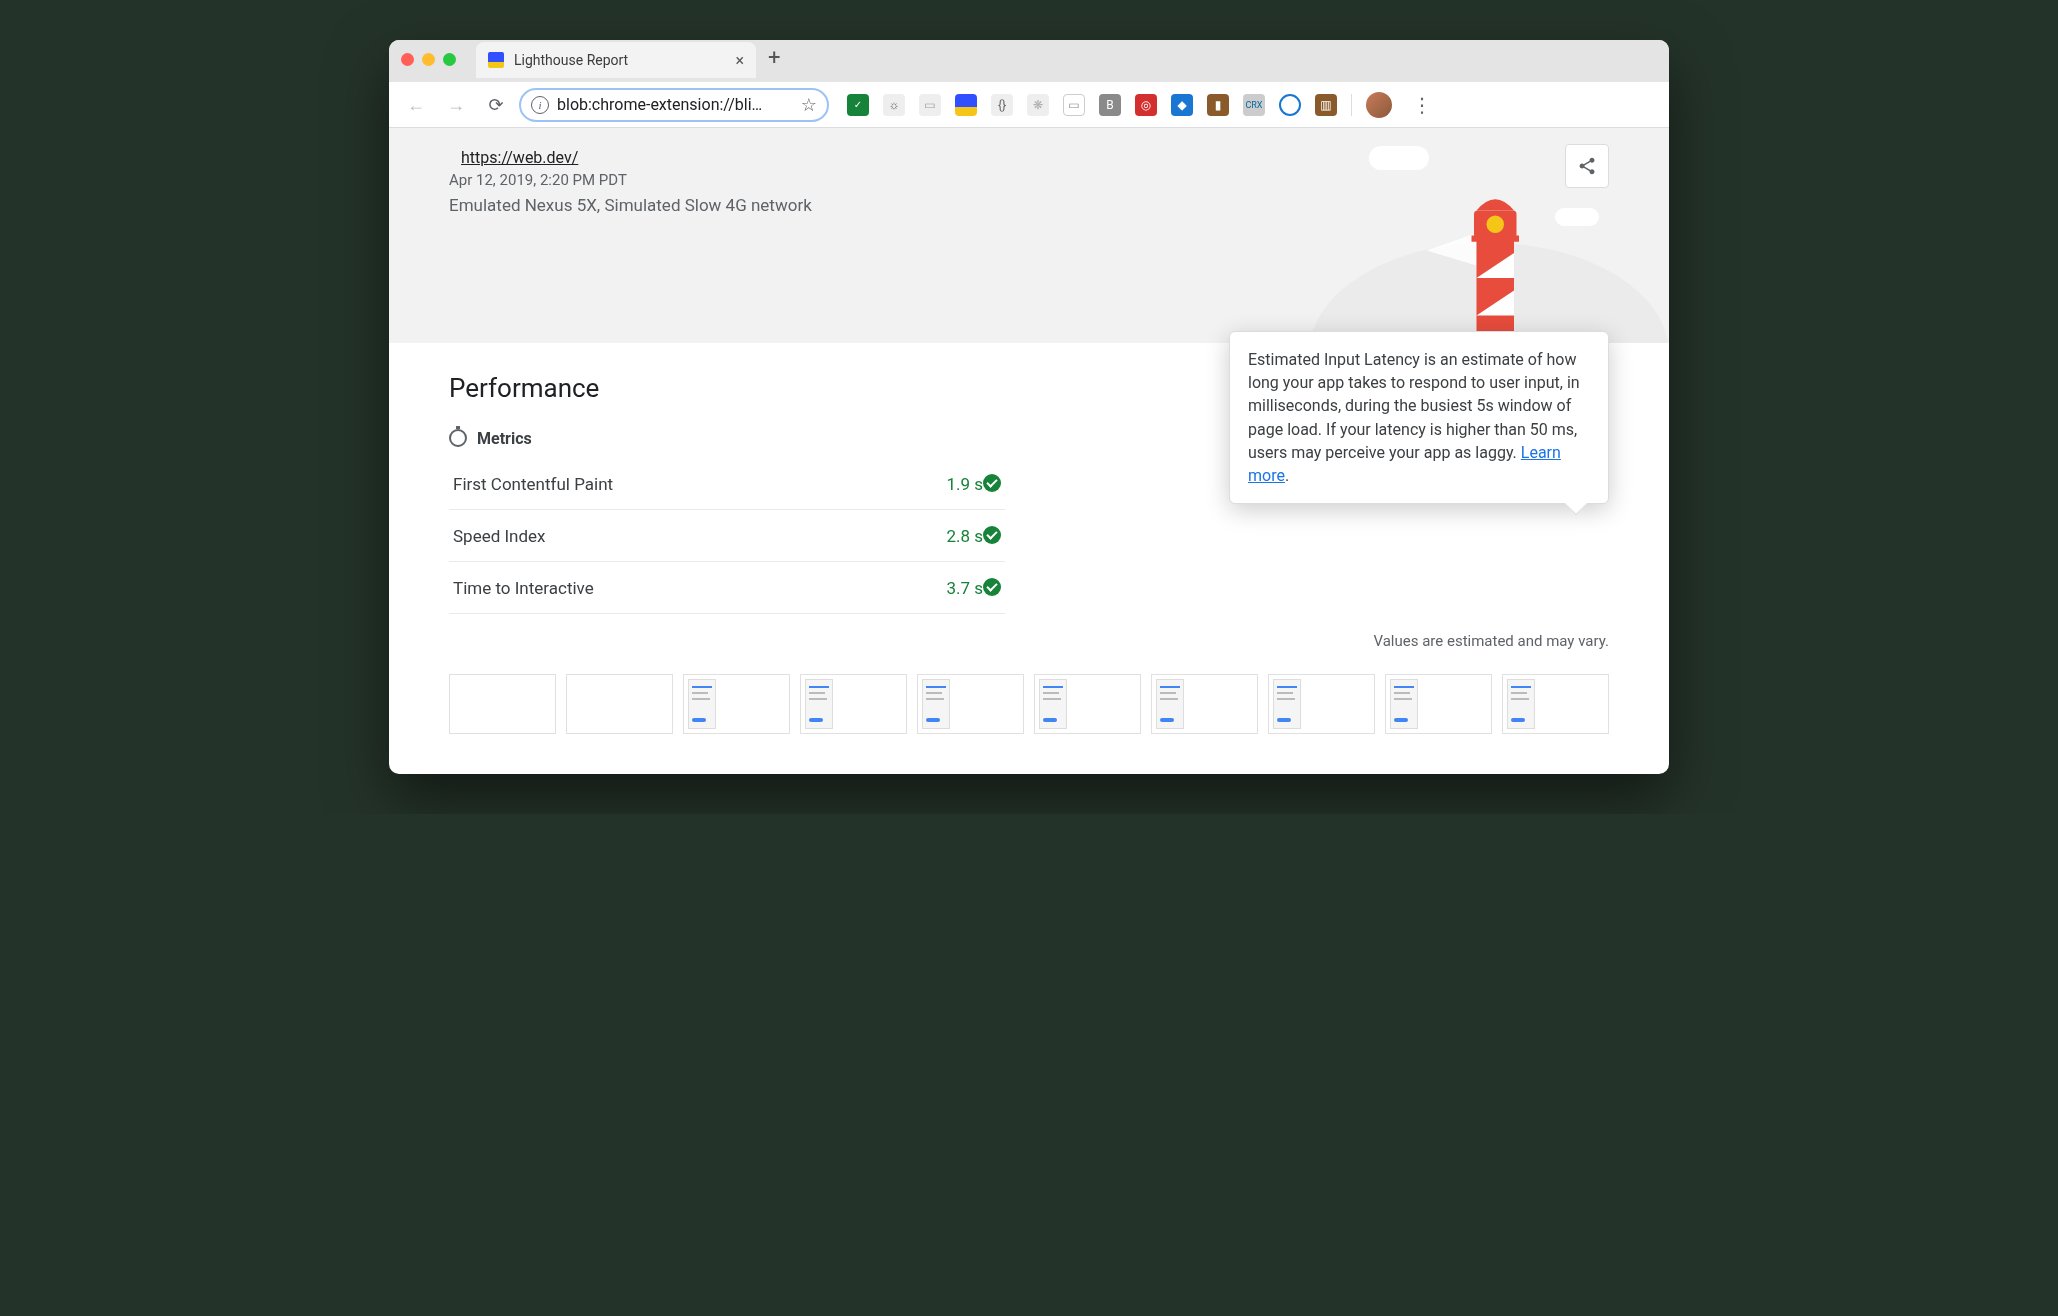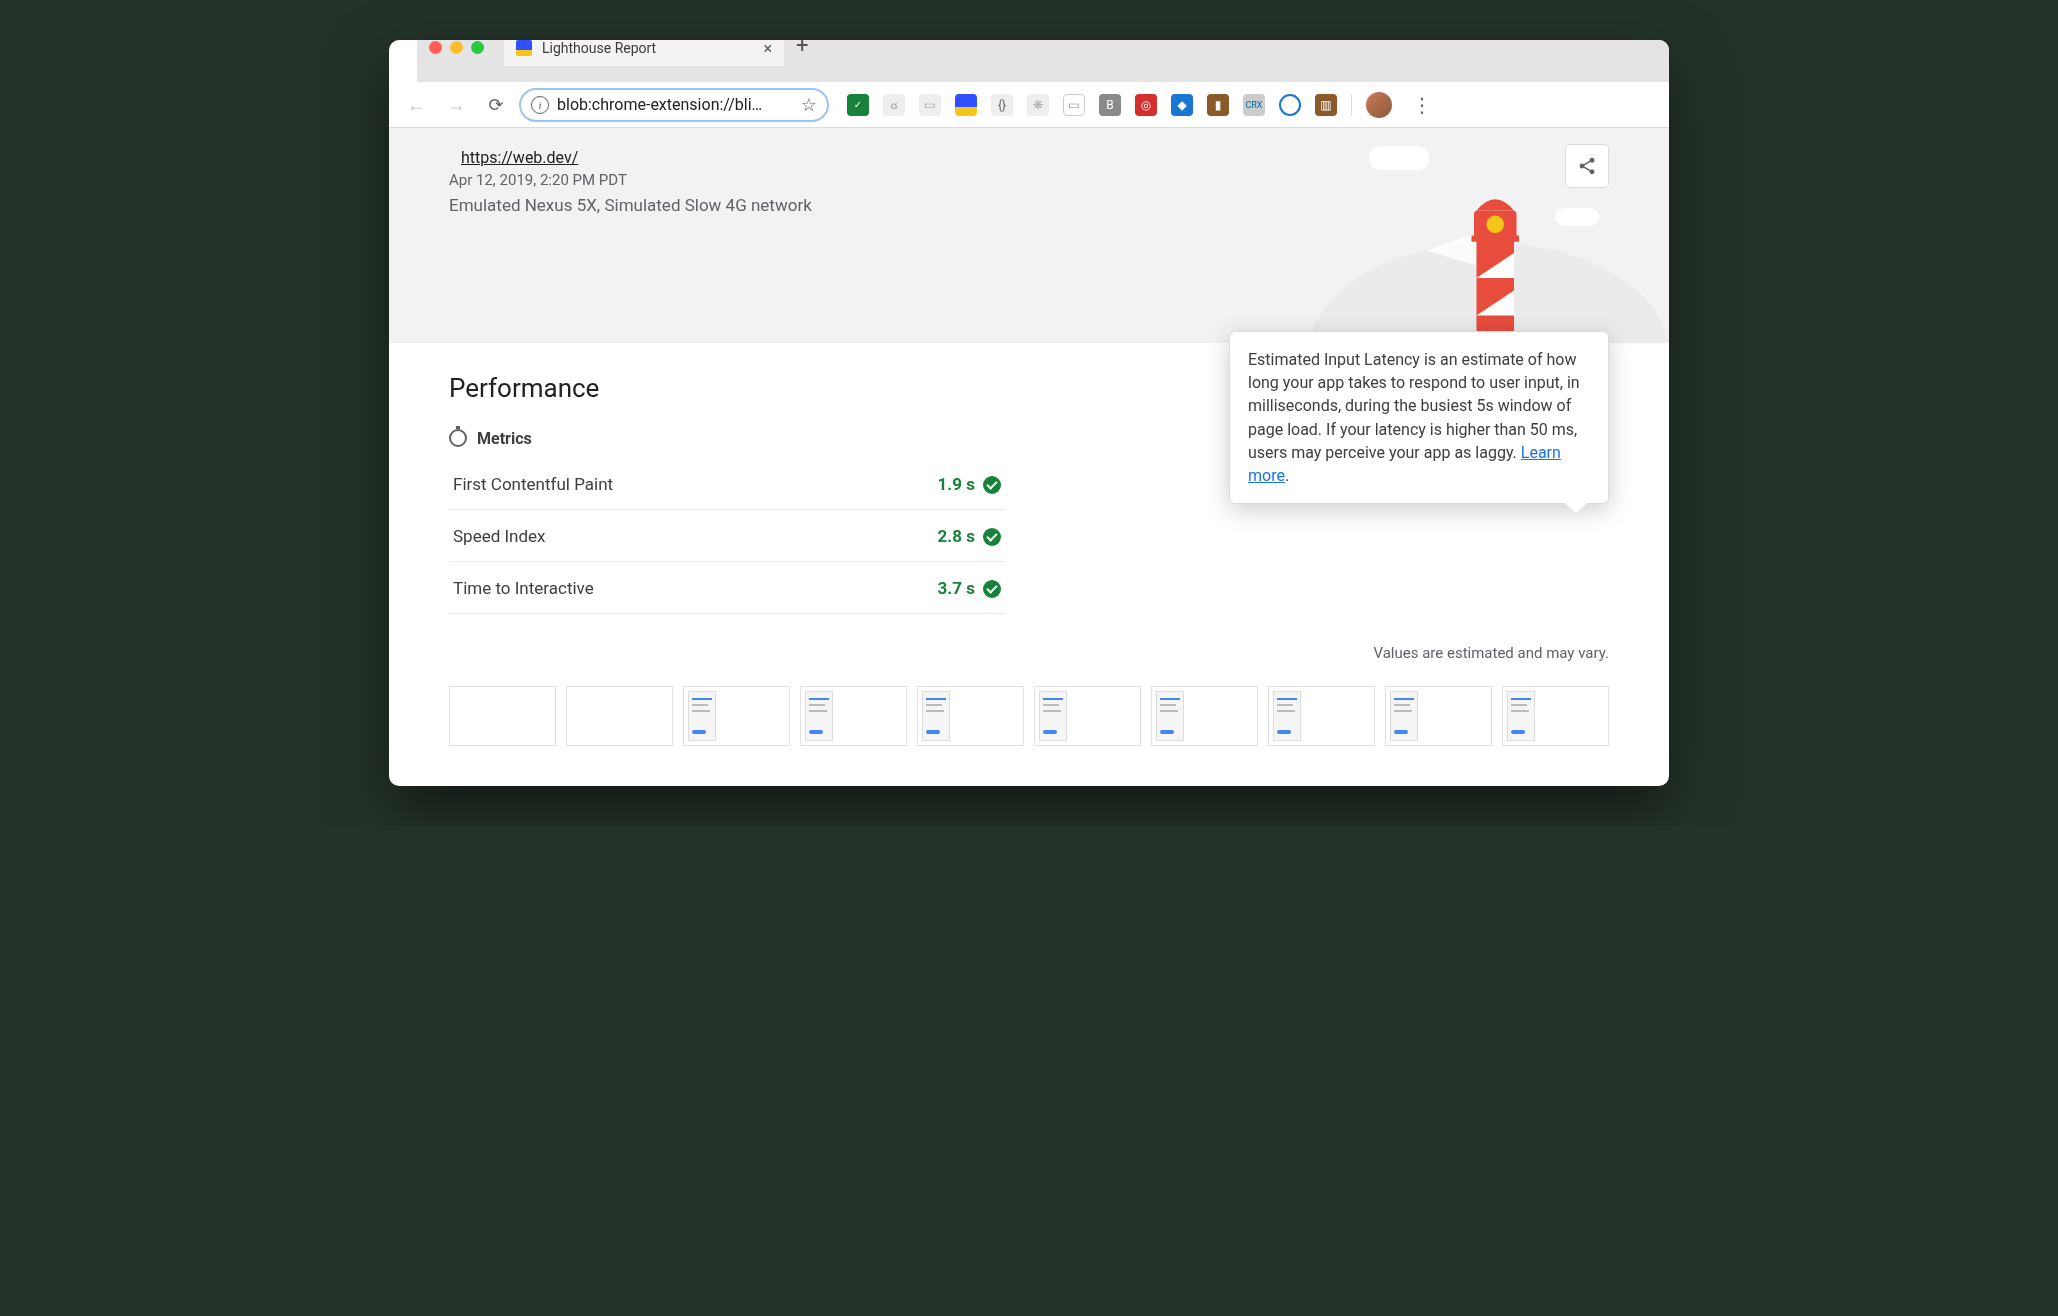--- a/index.html
+++ b/index.html
@@ -1,19 +1,19 @@
 <!DOCTYPE html>
 <html><head>
 <meta charset="utf-8">
 <style>
   * { box-sizing: border-box; margin: 0; padding: 0; font-family: -apple-system, BlinkMacSystemFont, "Segoe UI", Roboto, Arial, sans-serif; }
   body { background: #243329; display: flex; align-items: flex-start; justify-content: center; padding: 40px 20px; }
   .window { width: 1280px; background: #fff; border-radius: 10px; overflow: hidden; box-shadow: 0 25px 60px rgba(0,0,0,0.5); }
   
-  .titlebar { height: 42px; background: #e4e4e4; display: flex; align-items: flex-end; padding: 16px 12px; margin-left: 28px; }
+  .titlebar { height: 42px; background: #e4e4e4; display: flex; align-items: flex-end; padding: 4px 12px; }
   .traffic { display: flex; gap: 8px; align-items: center; padding-bottom: 12px; padding-right: 20px; }
   .dot { width: 13px; height: 13px; border-radius: 50%; }
   .dot.red { background:#ff5f57; } .dot.yellow{background:#febc2e;} .dot.green{background:#28c840;}
   .tab { background:#f3f3f3; height: 36px; width: 280px; border-radius: 8px 8px 0 0; display:flex; align-items:center; padding: 0 12px; gap: 10px; font-size: 14px; color:#3c3c3c; position: relative; }
   .tab-favicon { width:16px; height:16px; background: linear-gradient(to bottom, #304ffe 0 60%, #f5c518 60% 100%); border-radius:2px; }
   .tab-title { flex: 1; white-space: nowrap; overflow: hidden; text-overflow: ellipsis; }
   .tab-close { font-size: 16px; color:#555; cursor: pointer; }
   .newtab { margin-left: 12px; margin-bottom: 8px; font-size: 22px; color:#555; cursor:pointer; }
   
   .toolbar { height: 46px; background:#fff; border-bottom:1px solid #dadce0; display:flex; align-items:center; padding: 0 10px; gap: 6px; }
@@ -39,24 +39,24 @@
   
   .content { padding: 30px 60px 40px 60px; position: relative; }
   h2.section-title { font-size: 26px; font-weight: 400; color:#202124; margin-bottom: 26px; }
   .metrics-head { display:flex; align-items:flex-start; gap: 10px; margin-bottom: 10px; }
   .stopwatch { width:18px; height:18px; border:2px solid #5f6368; border-radius:50%; position:relative; }
   .stopwatch:before { content:''; position:absolute; top:-5px; left:5px; width:4px; height:3px; background:#5f6368; }
   .metrics-label { font-weight:700; color:#3c4043; font-size:16px; }
   .metrics-grid { display:grid; grid-template-columns: 1fr 1fr; column-gap: 48px; }
   .metric-row { display:flex; align-items:center; justify-content:space-between; height:52px; border-bottom:1px solid #e8eaed; font-size:17px; color:#3c4043; padding: 0 4px; }
   .metric-row.highlight { background:#f6f7f8; }
-  .metric-val { display:flex; align-items:flex-end; gap:8px; color:#178239; font-weight:700; }
+  .metric-val { display:flex; align-items:flex-start; color:#178239; font-weight:400; }
   .check-ic { width:18px; height:18px; border-radius:50%; background:#178239; display:flex; align-items:center; justify-content:center; }
   .check-ic:after { content:''; width:8px; height:4px; border-left:2px solid #fff; border-bottom:2px solid #fff; transform: rotate(-45deg); margin-top:-2px; }
-  .footnote { text-align:right; color:#5f6368; font-size:15px; margin-top: 30px; }
+  .footnote { text-align:right; color:#5f6368; font-size:15px; margin-top: 18px; }
   
   .tooltip { position:absolute; top: -12px; right: 60px; width: 380px; background:#fff; border:1px solid #dadce0; border-radius:6px; box-shadow: 0 6px 24px rgba(0,0,0,0.2); padding: 16px 18px; font-size:16px; line-height:1.45; color:#3c4043; z-index: 50; }
   .tooltip a { color:#1a73e8; text-decoration: underline; }
   .tooltip-arrow { position:absolute; bottom:-9px; right: 24px; width:16px; height:16px; background:#fff; border-right:1px solid #dadce0; border-bottom:1px solid #dadce0; transform: rotate(45deg); }
   
   .filmstrip { display:flex; gap: 10px; margin-top: 24px; }
   .frame { flex:1; height: 60px; border:1px solid #e0e0e0; background:#fff; position:relative; overflow:hidden; }
   .frame .mini { position:absolute; top:4px; left:4px; width: 28px; height: 50px; background:#f5f5f5; border:1px solid #ddd; }
   .frame .mini .bar1 { position:absolute; top:6px; left:3px; width:20px; height:2px; background:#4285f4; }
   .frame .mini .bar2 { position:absolute; top:12px; left:3px; width:16px; height:2px; background:#bbb; }

